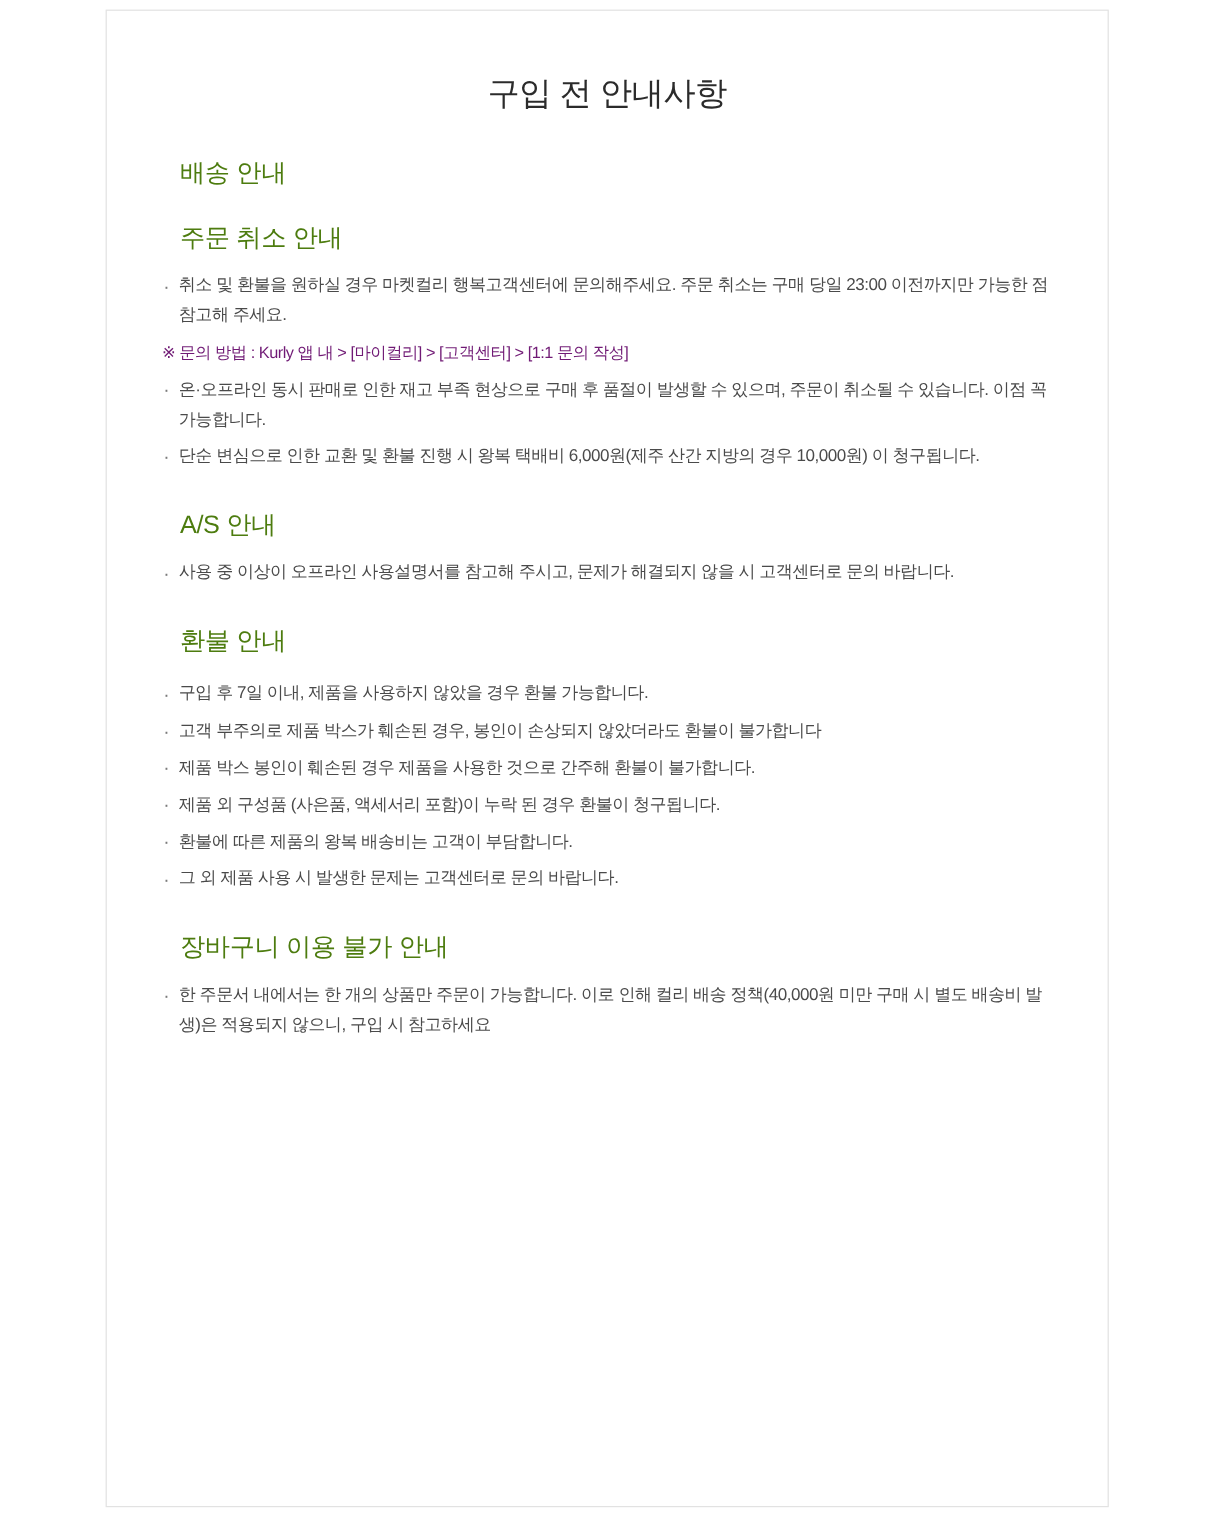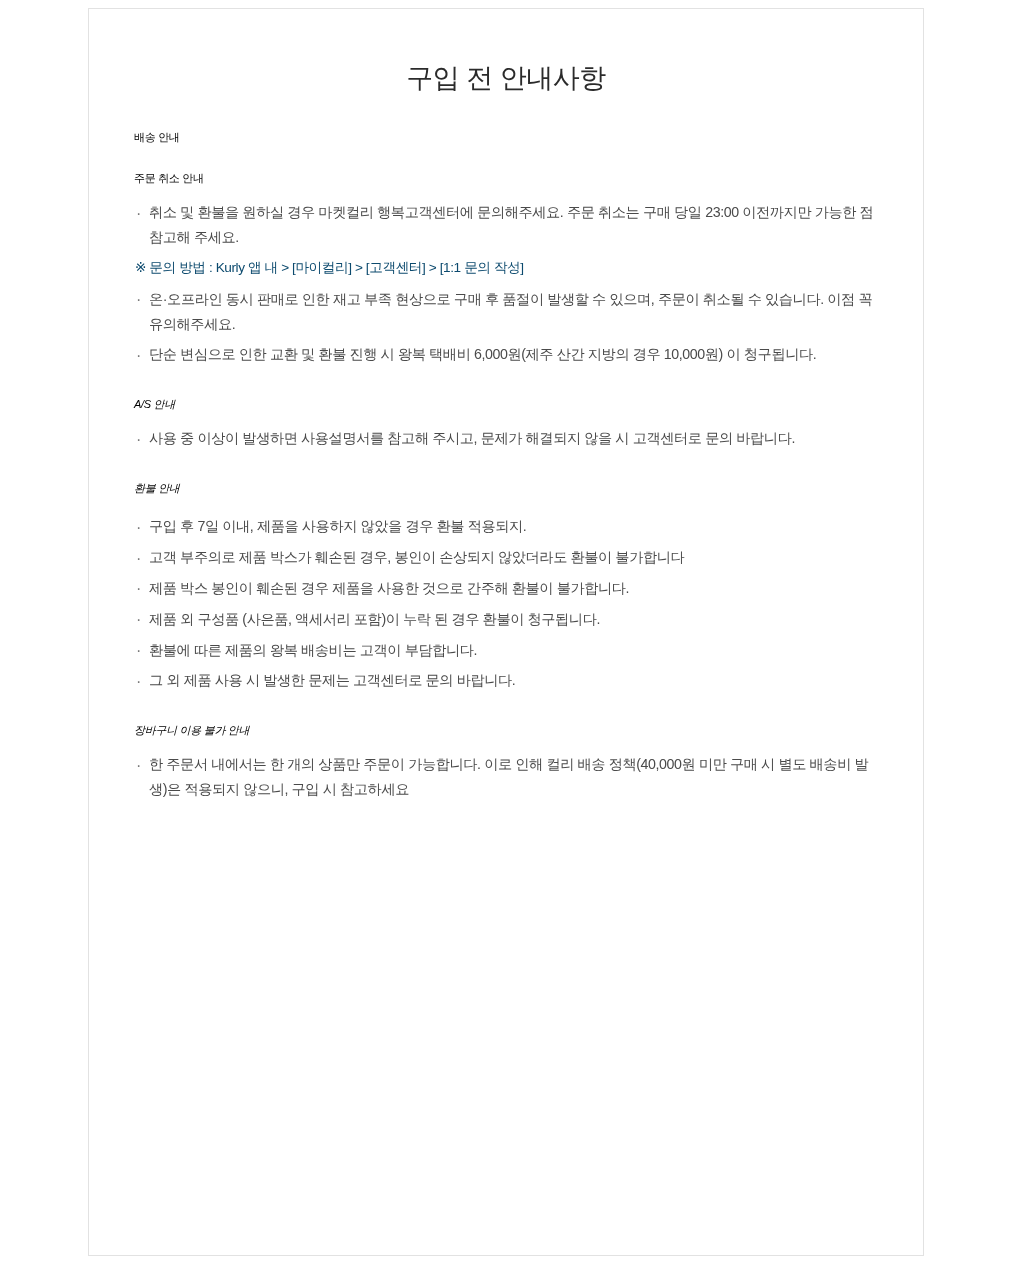--- a/index.html
+++ b/index.html
@@ -44,29 +44,28 @@
     font-size: 27px;
     font-weight: 400;
     color: #2b2b2b;
     letter-spacing: -0.5px;
     margin: 12px 0 34px 0;
   }
   .section {
     margin-bottom: 6px;
   }
   .section-title {
-    font-size: 11px;
-    color: #000000;
+    font-size: 21px;
+    color: #4d7c0f;
     font-weight: 400;
     letter-spacing: -0.3px;
-    margin: 26px 0 14px 0;
+    margin: 26px 0 14px 16px;
   }
   .section-title.tight {
     margin-top: 30px;
-    font-style: italic;
   }
   ul.bullets {
     list-style: none;
     margin: 0;
     padding: 0;
   }
   ul.bullets li {
     position: relative;
     font-size: 14.2px;
     line-height: 1.75;
@@ -79,21 +78,21 @@
     content: "·";
     position: absolute;
     left: 2px;
     top: -0.5px;
     color: #7a7a7a;
     font-size: 16px;
   }
   .note {
     font-size: 13.6px;
     line-height: 1.7;
-    color: #0c4a6e;
+    color: #701a75;
     letter-spacing: -0.4px;
     margin: 2px 0 8px 1px;
     padding-left: 0;
   }
   .gap-after-title { height: 4px; }
 </style>
 </head>
 <body>
 
 <div class="page">
@@ -107,37 +106,37 @@
       <div class="section-title">배송 안내</div>
     </div>
 
     <div class="section">
       <div class="section-title">주문 취소 안내</div>
       <ul class="bullets">
         <li>취소 및 환불을 원하실 경우 마켓컬리 행복고객센터에 문의해주세요. 주문 취소는 구매 당일 23:00 이전까지만 가능한 점 참고해 주세요.</li>
       </ul>
       <div class="note">※ 문의 방법 : Kurly 앱 내 &gt; [마이컬리] &gt; [고객센터] &gt; [1:1 문의 작성]</div>
       <ul class="bullets">
-        <li>온·오프라인 동시 판매로 인한 재고 부족 현상으로 구매 후 품절이 발생할 수 있으며, 주문이 취소될 수 있습니다. 이점 꼭 유의해주세요.</li>
+        <li>온·오프라인 동시 판매로 인한 재고 부족 현상으로 구매 후 품절이 발생할 수 있으며, 주문이 취소될 수 있습니다. 이점 꼭 가능합니다.</li>
         <li>단순 변심으로 인한 교환 및 환불 진행 시 왕복 택배비 6,000원(제주 산간 지방의 경우 10,000원) 이 청구됩니다.</li>
       </ul>
     </div>
 
     <div class="section">
       <div class="section-title tight">A/S 안내</div>
       <ul class="bullets">
-        <li>사용 중 이상이 발생하면 사용설명서를 참고해 주시고, 문제가 해결되지 않을 시 고객센터로 문의 바랍니다.</li>
+        <li>사용 중 이상이 오프라인 사용설명서를 참고해 주시고, 문제가 해결되지 않을 시 고객센터로 문의 바랍니다.</li>
       </ul>
     </div>
 
     <div class="section">
       <div class="section-title tight">환불 안내</div>
       <div class="gap-after-title"></div>
       <ul class="bullets">
-        <li>구입 후 7일 이내, 제품을 사용하지 않았을 경우 환불 적용되지.</li>
+        <li>구입 후 7일 이내, 제품을 사용하지 않았을 경우 환불 가능합니다.</li>
         <li>고객 부주의로 제품 박스가 훼손된 경우, 봉인이 손상되지 않았더라도 환불이 불가합니다</li>
         <li>제품 박스 봉인이 훼손된 경우 제품을 사용한 것으로 간주해 환불이 불가합니다.</li>
         <li>제품 외 구성품 (사은품, 액세서리 포함)이 누락 된 경우 환불이 청구됩니다.</li>
         <li>환불에 따른 제품의 왕복 배송비는 고객이 부담합니다.</li>
         <li>그 외 제품 사용 시 발생한 문제는 고객센터로 문의 바랍니다.</li>
       </ul>
     </div>
 
     <div class="section">
       <div class="section-title tight">장바구니 이용 불가 안내</div>

